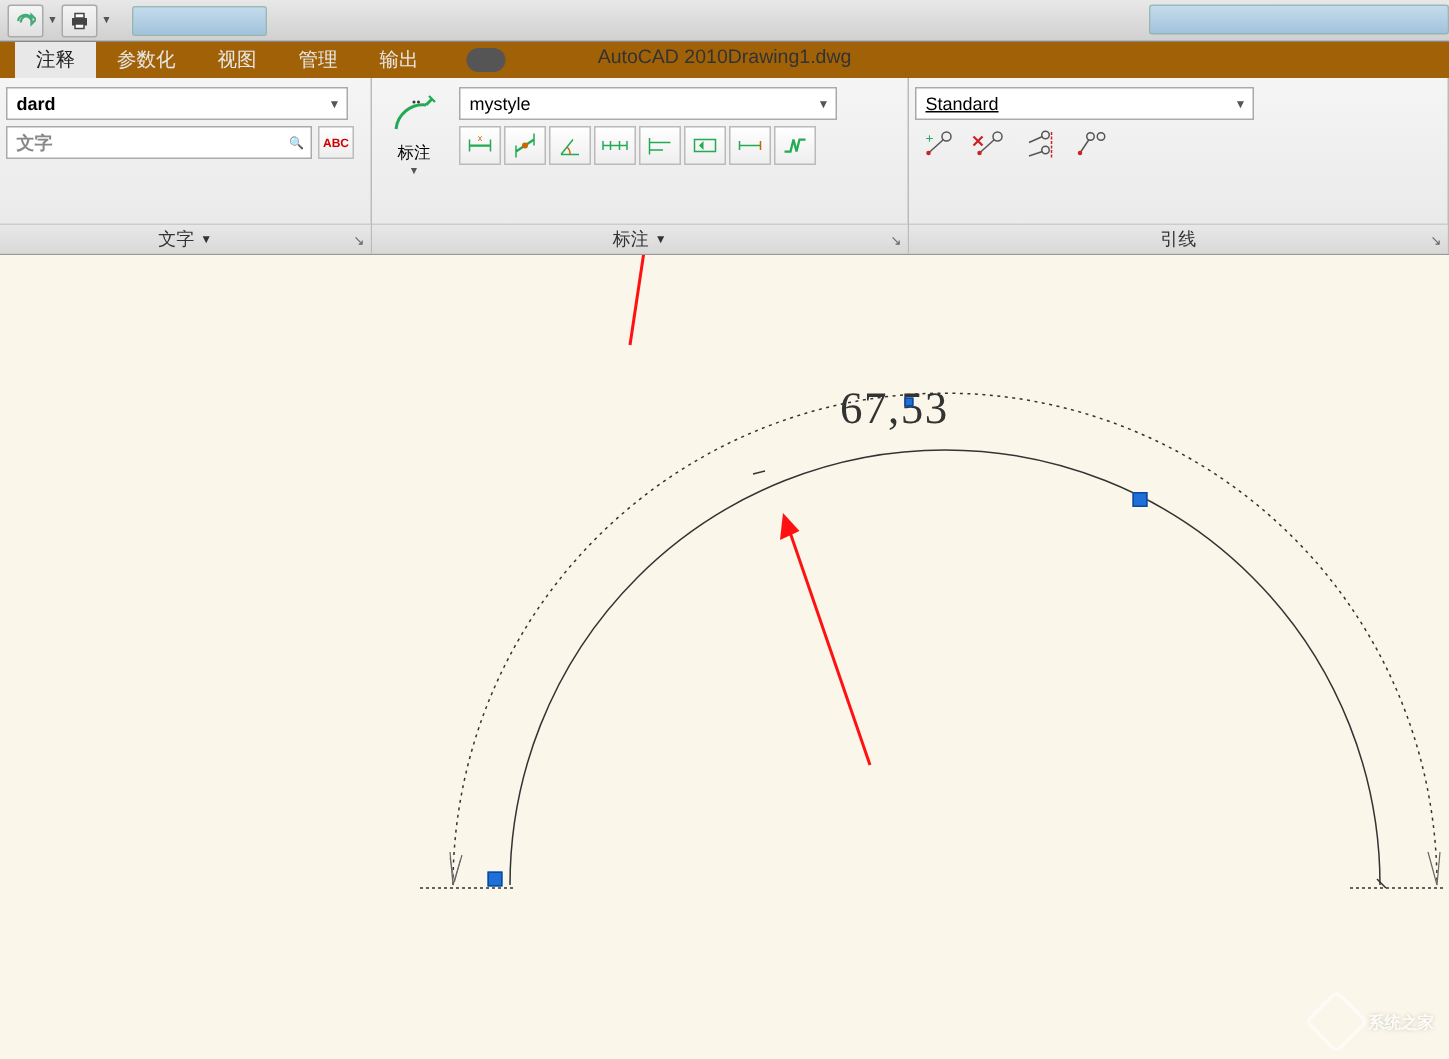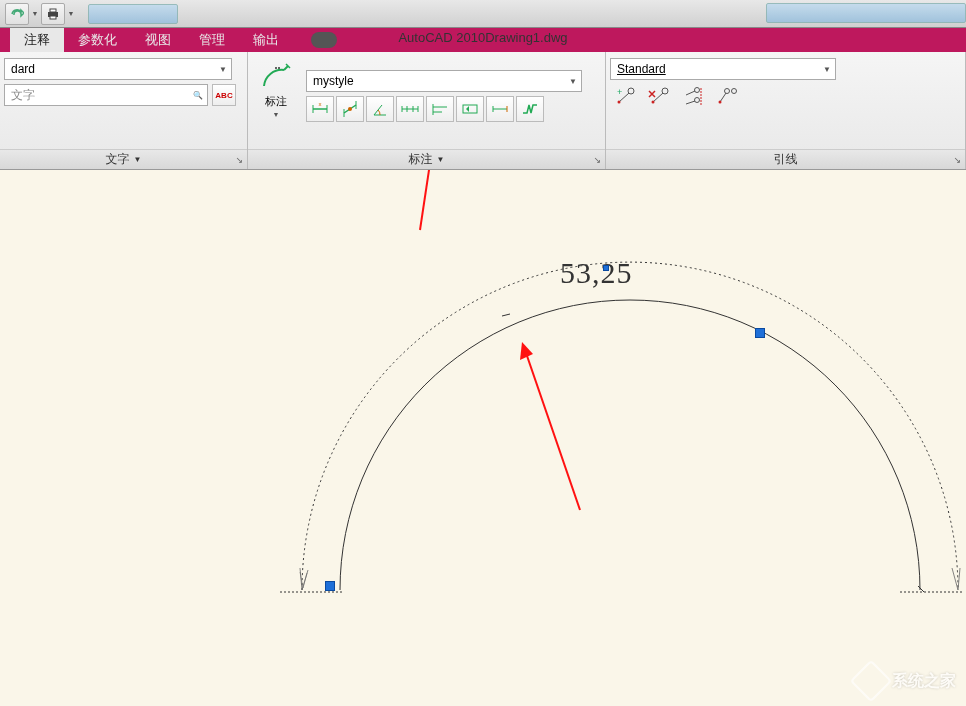--- a/index.html
+++ b/index.html
@@ -71,21 +71,21 @@
       top: 3px;
       width: 200px;
       height: 20px;
       background: linear-gradient(to bottom, #b8d8f0, #8cbce0);
       border: 1px solid #7aa;
       border-radius: 2px;
       opacity: 0.7;
     }
     .menubar {
       height: 24px;
-      background: #be185d;
+      background: #a16207;
       display: flex;
       align-items: stretch;
       padding-left: 10px;
     }
     .menu-item {
       color: #e8e8e8;
       padding: 0 14px;
       display: flex;
       align-items: center;
       font-size: 13px;
@@ -150,21 +150,21 @@
     .dropdown .dd-arrow {
       position: absolute;
       right: 4px;
       font-size: 8px;
       color: #555;
     }
     .panel-text .panel-body {
       flex-direction: column;
       gap: 4px;
     }
-    .panel-text .dropdown { width: 228px; }
+    .panel-text .dropdown { width: 228px; font-weight: bold; }
     .text-row2 {
       display: flex;
       align-items: center;
       gap: 4px;
     }
     .text-row2 .dropdown { width: 204px; }
     .abc-btn {
       width: 24px;
       height: 22px;
       border: 1px solid #bbb;
@@ -185,21 +185,21 @@
       padding-top: 2px;
     }
     .big-btn svg { width: 32px; height: 32px; }
     .big-btn-label { font-size: 11px; }
     .big-btn .dd-small { font-size: 7px; color: #555; }
     .dim-right {
       display: flex;
       flex-direction: column;
       gap: 4px;
     }
-    .dim-dropdown { width: 276px; margin-top: 12px; }
+    .dim-dropdown { width: 252px; }
     .dim-icons {
       display: flex;
       gap: 2px;
     }
     .dim-icon-btn {
       width: 28px;
       height: 26px;
       border: 1px solid #bbb;
       background: linear-gradient(to bottom, #fff, #eee);
       display: flex;
@@ -278,21 +278,21 @@
       opacity: 0.65;
     }
     .watermark-logo {
       width: 30px; height: 30px;
       border: 2px solid #fff;
       transform: rotate(45deg);
       border-radius: 4px;
     }
     .watermark-text {
       color: #fff;
-      font-size: 16px;
+      font-size: 11px;
       font-weight: bold;
       text-shadow: 0 0 3px rgba(0,0,0,0.3);
     }
     .watermark-sub {
       position: absolute;
       right: 12px;
       bottom: 42px;
       color: rgba(200,180,120,0.35);
       font-size: 11px;
       letter-spacing: 1px;
@@ -518,21 +518,21 @@
     <g class="red-arrow">
       <line x1="420" y1="60" x2="435" y2="-40" stroke="#f11" stroke-width="2"></line>
       <polygon points="434,-48 428,-32 442,-34" fill="#f11"></polygon>
     </g>
     <g class="red-arrow">
       <line x1="580" y1="340" x2="525" y2="180" stroke="#f11" stroke-width="2"></line>
       <polygon points="522,172 520,190 533,184" fill="#f11"></polygon>
     </g>
   </svg>
 
-  <div class="dim-value">53,25</div>
+  <div class="dim-value">67,53</div>
   <div class="grip-sm"></div>
   <div class="grip grip1"></div>
   <div class="grip grip2"></div>
 
   <div class="watermark-sub"></div>
   <div class="watermark">
     <div class="watermark-logo"></div>
     <div class="watermark-text">系统之家</div>
   </div>
 </div>

